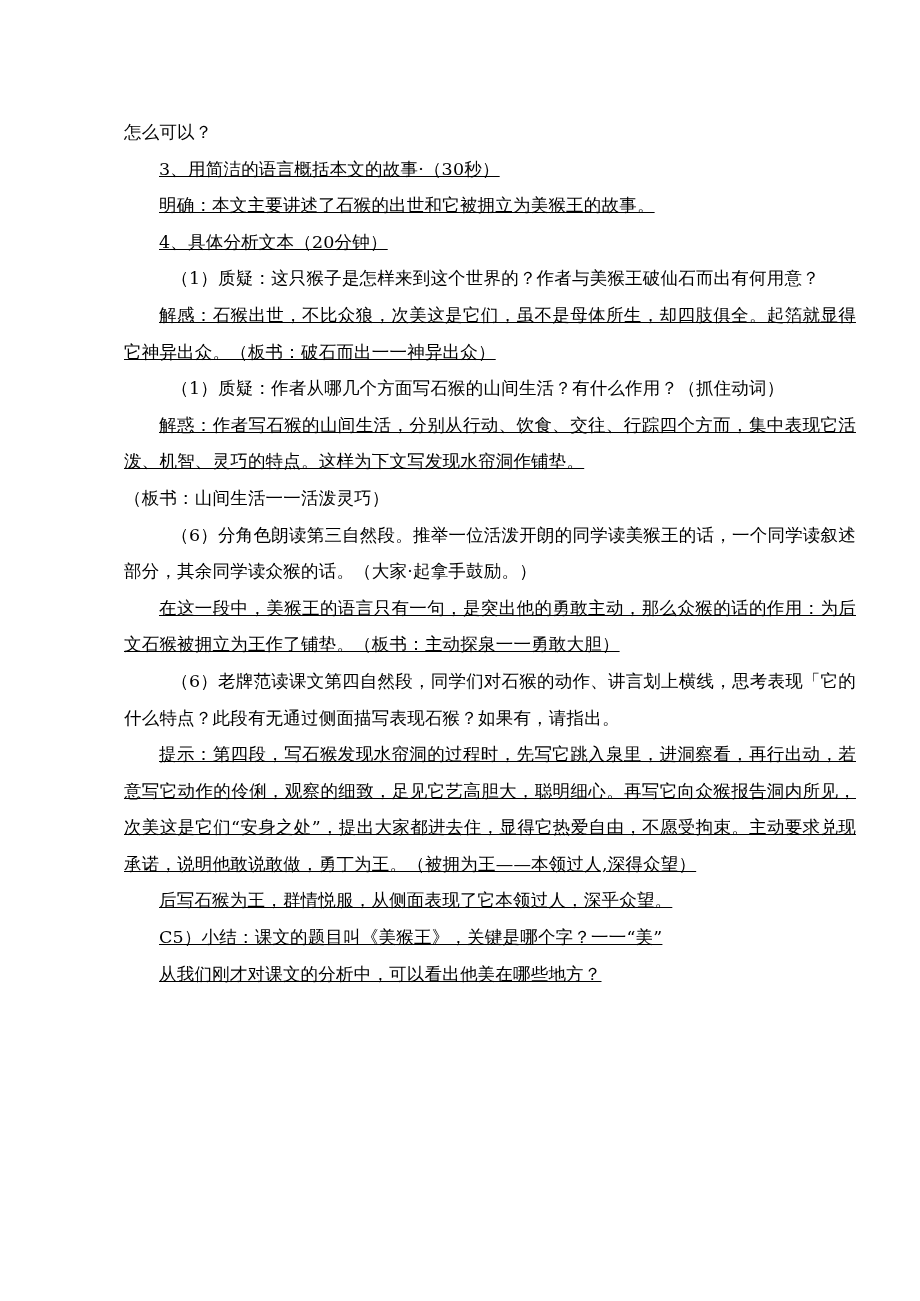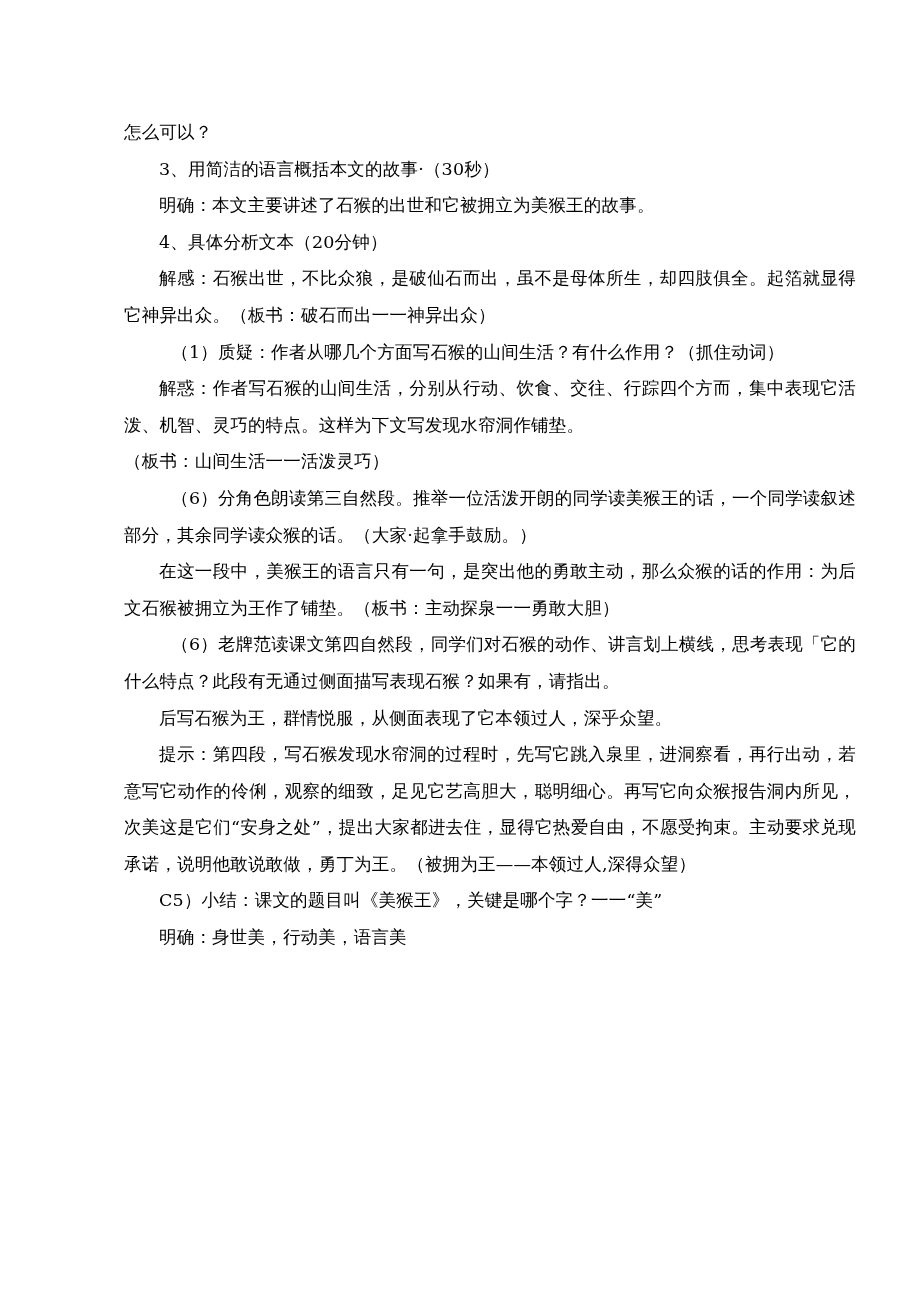--- a/index.html
+++ b/index.html
@@ -21,35 +21,36 @@
   }
   .page p {
     margin: 0;
     line-height: 36.6px;
     text-align: justify;
     text-justify: inter-ideograph;
     letter-spacing: 0.2px;
     word-break: break-all;
   }
   .ind0 { text-indent: 0; }
-  .ind2 { text-indent: 2em; }
+  .ind2 { text-indent: 2em; text-decoration: underline; }
   .ind3 { text-indent: 2.7em; }
 </style>
 </head>
 <body>
 
 <div class="page">
   <p class="ind0">怎么可以？</p>
   <p class="ind2">3、用简洁的语言概括本文的故事·（30秒）</p>
   <p class="ind2">明确：本文主要讲述了石猴的出世和它被拥立为美猴王的故事。</p>
   <p class="ind2">4、具体分析文本（20分钟）</p>
-  <p class="ind2">解感：石猴出世，不比众狼，是破仙石而出，虽不是母体所生，却四肢俱全。起箔就显得它神异出众。（板书：破石而出一一神异出众）</p>
+  <p class="ind3">（1）质疑：这只猴子是怎样来到这个世界的？作者与美猴王破仙石而出有何用意？</p>
+  <p class="ind2">解感：石猴出世，不比众狼，次美这是它们，虽不是母体所生，却四肢俱全。起箔就显得它神异出众。（板书：破石而出一一神异出众）</p>
   <p class="ind3">（1）质疑：作者从哪几个方面写石猴的山间生活？有什么作用？（抓住动词）</p>
   <p class="ind2">解惑：作者写石猴的山间生活，分别从行动、饮食、交往、行踪四个方而，集中表现它活泼、机智、灵巧的特点。这样为下文写发现水帘洞作铺垫。</p>
   <p class="ind0">（板书：山间生活一一活泼灵巧）</p>
   <p class="ind3">（6）分角色朗读第三自然段。推举一位活泼开朗的同学读美猴王的话，一个同学读叙述部分，其余同学读众猴的话。（大家·起拿手鼓励。）</p>
   <p class="ind2">在这一段中，美猴王的语言只有一句，是突出他的勇敢主动，那么众猴的话的作用：为后文石猴被拥立为王作了铺垫。（板书：主动探泉一一勇敢大胆）</p>
   <p class="ind3">（6）老牌范读课文第四自然段，同学们对石猴的动作、讲言划上横线，思考表现「它的什么特点？此段有无通过侧面描写表现石猴？如果有，请指出。</p>
+  <p class="ind2">提示：第四段，写石猴发现水帘洞的过程时，先写它跳入泉里，进洞察看，再行出动，若意写它动作的伶俐，观察的细致，足见它艺高胆大，聪明细心。再写它向众猴报告洞内所见，次美这是它们“安身之处”，提出大家都进去住，显得它热爱自由，不愿受拘束。主动要求兑现承诺，说明他敢说敢做，勇丁为王。（被拥为王——本领过人,深得众望）</p>
   <p class="ind2">后写石猴为王，群情悦服，从侧面表现了它本领过人，深乎众望。</p>
-  <p class="ind2">提示：第四段，写石猴发现水帘洞的过程时，先写它跳入泉里，进洞察看，再行出动，若意写它动作的伶俐，观察的细致，足见它艺高胆大，聪明细心。再写它向众猴报告洞内所见，次美这是它们“安身之处”，提出大家都进去住，显得它热爱自由，不愿受拘束。主动要求兑现承诺，说明他敢说敢做，勇丁为王。（被拥为王——本领过人,深得众望）</p>
   <p class="ind2">C5）小结：课文的题目叫《美猴王》，关键是哪个字？一一“美”</p>
-  <p class="ind2">明确：身世美，行动美，语言美</p>
+  <p class="ind2">从我们刚才对课文的分析中，可以看出他美在哪些地方？</p>
 </div>
 
 </body></html>

